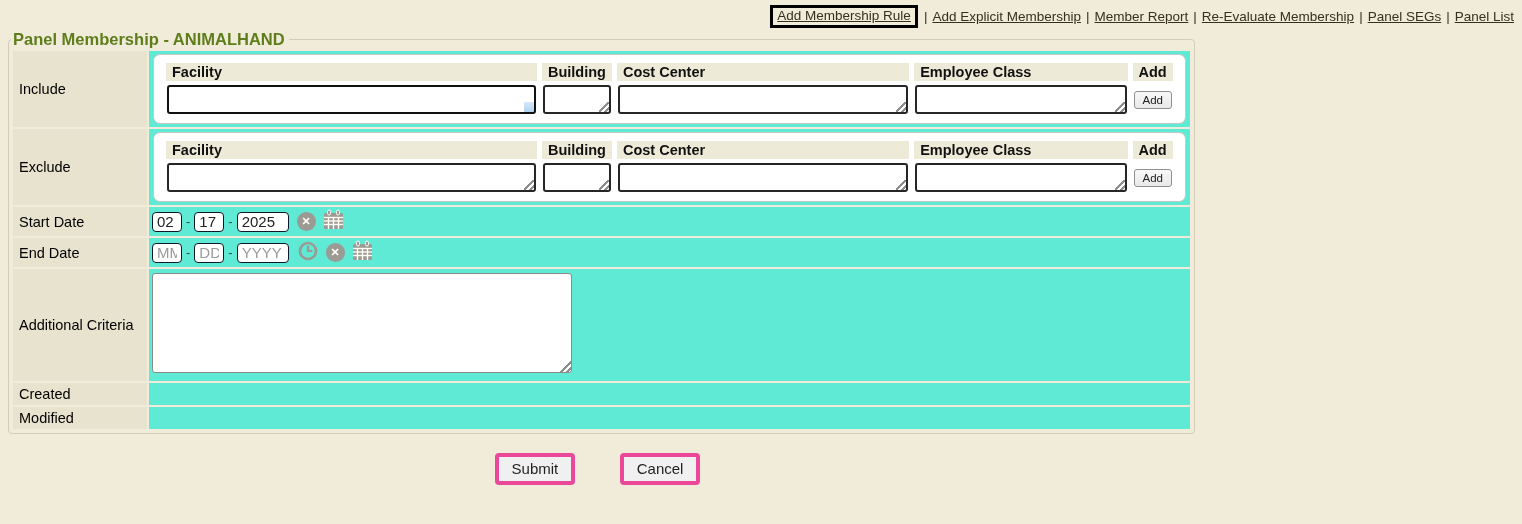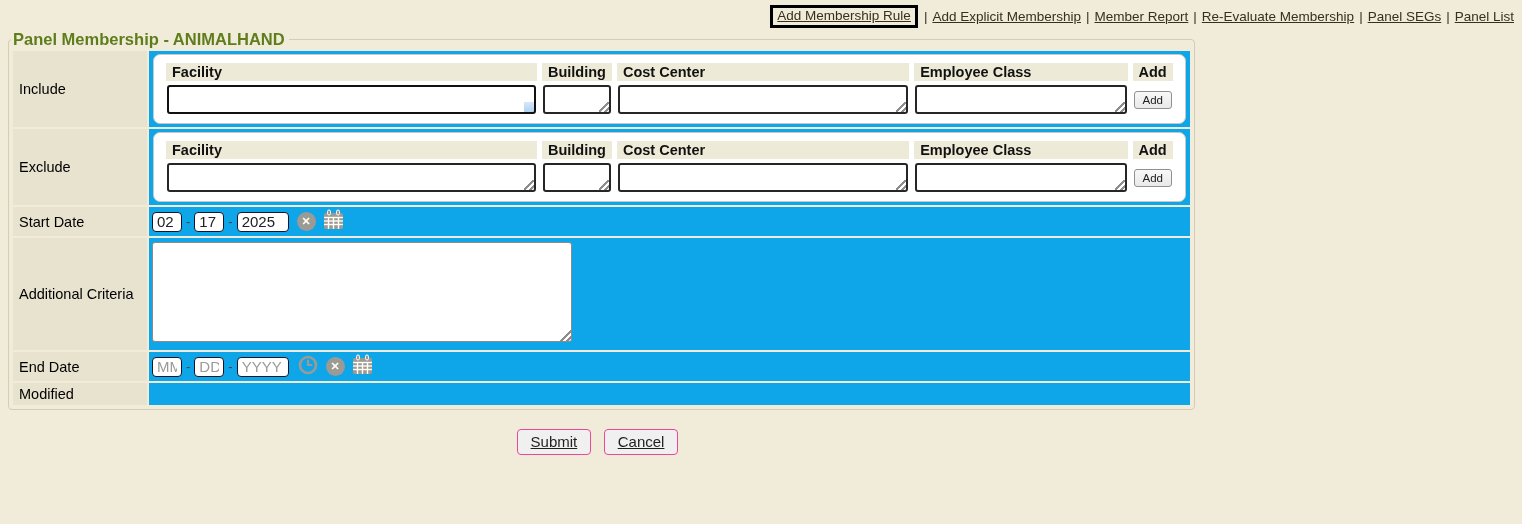--- a/index.html
+++ b/index.html
@@ -31,21 +31,21 @@
   }
   legend.title {
     color:#5e7d1b; font-weight:bold; font-size:16.5px; padding:0 4px 0 2px;
   }
 
   table.form-table { border-collapse:separate; border-spacing:2px; width:100%; }
   td.label-cell {
     background:#e8e3cf; width:134px; font-size:14.5px;
     padding:3px 6px; vertical-align:middle; color:#000000;
   }
-  td.content-cell { background:#0ea5e9; padding:2px 3px; vertical-align:middle; }
+  td.content-cell { background:#5eead4; padding:2px 3px; vertical-align:middle; }
 
   
   .rule-box {
     background:#fff; border:1px solid #c8c8c8; border-radius:7px;
     padding:5px 7px; margin:1px;
   }
   table.rule-table { border-collapse:separate; border-spacing:5px 3px; width:100%; }
   table.rule-table th {
     background:#eeead8; text-align:left; font-size:14.5px; font-weight:bold;
     padding:1px 6px; color:#111; white-space:nowrap;
@@ -100,22 +100,22 @@
     width:15px; height:15px; background:#0d6efd; border-radius:3px;
     display:inline-flex; align-items:center; justify-content:center;
     color:#fff; font-size:12px; font-weight:bold; cursor:pointer; margin:2px 0 2px 1px;
   }
   .empty-cell { height:21px; }
 
   
   .actions { width:1195px; text-align:center; margin-top:19px; }
   .actions button {
     font-family:"Liberation Sans", sans-serif; font-size:15px; color:#1f1f1f;
-    padding:3px 13px 4px 13px; border:1px solid #ec4899; border-radius:4px;
-    background:#f0f0f0; margin:0 4px; cursor:pointer;text-decoration:underline;
+    padding:3px 13px 4px 13px; border:4px solid #ec4899; border-radius:4px;
+    background:#f0f0f0; margin:0 20px; cursor:pointer;
   }
 </style>
 </head>
 <body>
 
 <div class="topbar">
   <span class="hl-box"><a>Add Membership Rule</a></span>
   <span class="sep">|</span>
   <a>Add Explicit Membership</a>
   <span class="sep">|</span>
@@ -205,27 +205,20 @@
                 <line x1="1" y1="8.5" x2="20" y2="8.5"></line>
                 <line x1="1" y1="12" x2="20" y2="12"></line>
                 <line x1="1" y1="15.5" x2="20" y2="15.5"></line>
                 <line x1="5.5" y1="8.5" x2="5.5" y2="20"></line>
                 <line x1="10.5" y1="8.5" x2="10.5" y2="20"></line>
                 <line x1="15.5" y1="8.5" x2="15.5" y2="20"></line>
               </g>
             </svg>
           </span>
         </div>
-      </td>
-    </tr>
-
-    <tr>
-      <td class="label-cell">Additional Criteria</td>
-      <td class="content-cell">
-        <textarea class="criteria-textarea" style=""></textarea>
       </td>
     </tr>
 
     <tr>
       <td class="label-cell">End Date</td>
       <td class="content-cell">
         <div class="date-wrap">
           <input class="date-input dw-m" placeholder="MM" style="">
           <span class="date-dash">-</span>
           <input class="date-input dw-d" placeholder="DD" style="">
@@ -250,21 +243,32 @@
                 <line x1="5.5" y1="8.5" x2="5.5" y2="20"></line>
                 <line x1="10.5" y1="8.5" x2="10.5" y2="20"></line>
                 <line x1="15.5" y1="8.5" x2="15.5" y2="20"></line>
               </g>
             </svg>
           </span>
         </div>
       </td>
     </tr>
 
-
+    <tr>
+      <td class="label-cell">Additional Criteria</td>
+      <td class="content-cell">
+        <textarea class="criteria-textarea" style=""></textarea>
+      </td>
+    </tr>
+
+
+    <tr>
+      <td class="label-cell">Created</td>
+      <td class="content-cell empty-cell"></td>
+    </tr>
 
     <tr>
       <td class="label-cell">Modified</td>
       <td class="content-cell empty-cell"></td>
     </tr>
   </tbody>
     </table>
 </fieldset>
 
 <div class="actions">

